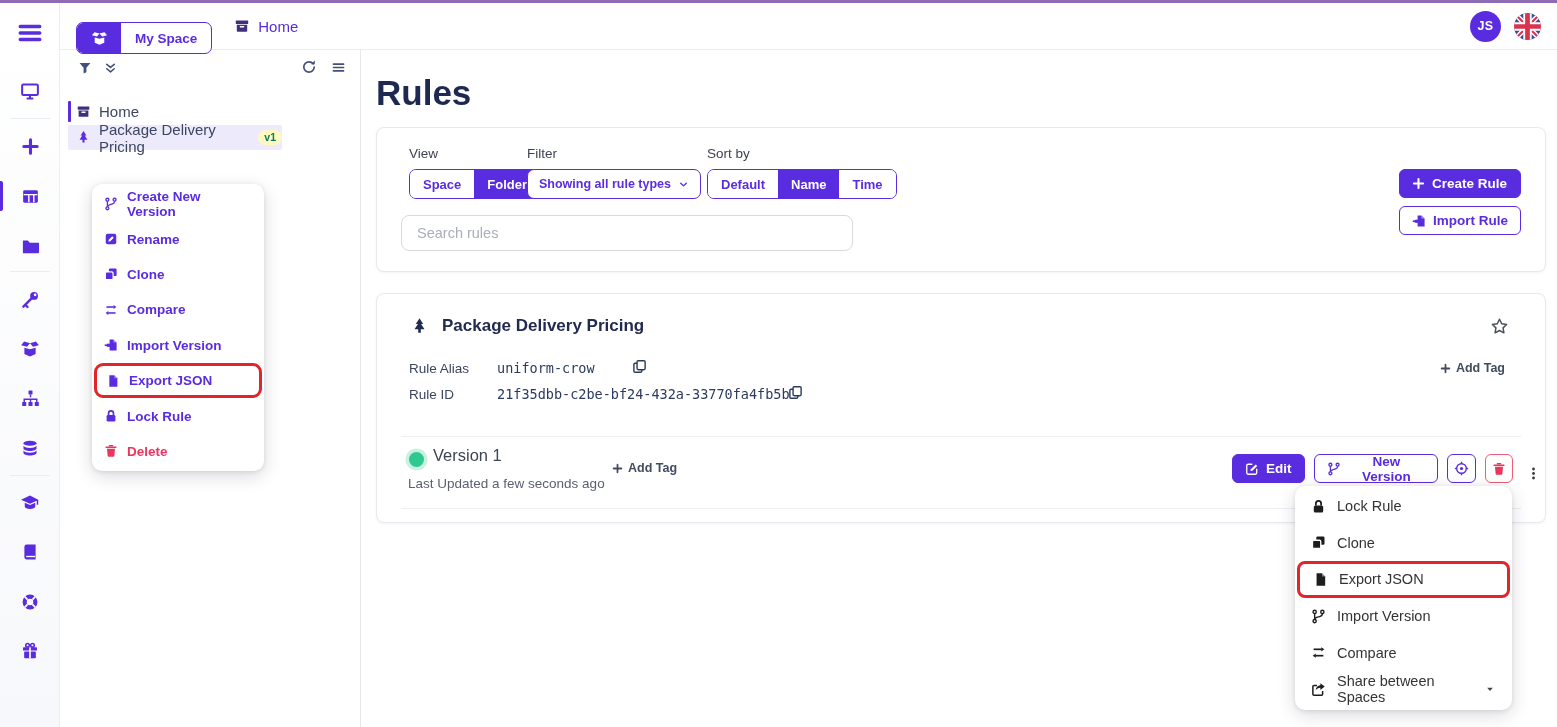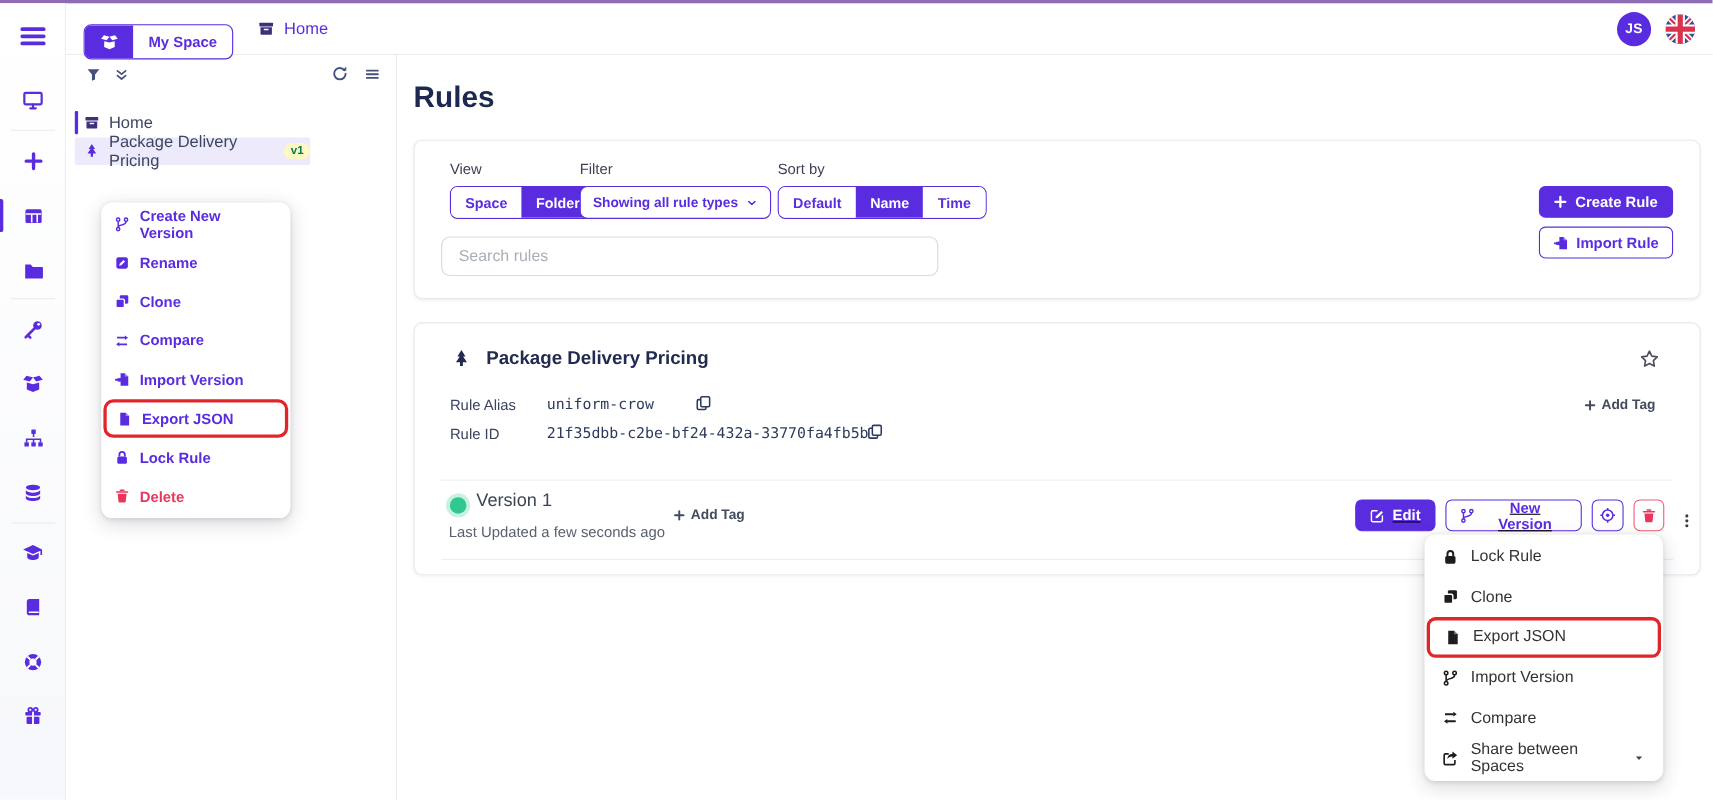--- a/index.html
+++ b/index.html
@@ -58,21 +58,21 @@
   .ctx1 .mi.danger { color:var(--pink); }
   .ctx2 { left:1295px; top:486px; width:217px; }
   .ctx2 .mi { height:36.6px; display:flex; align-items:center; gap:11px; padding:0 16px; color:#333; font-size:14.5px; cursor:pointer; }
   .ctx2 .mi .mico { color:#1d1d1f; }
   .ctx2 .mi.hl { border:3px solid var(--red); border-radius:8px; margin:0 2px; padding:0 13px; }
   .mi .mico { flex:0 0 auto; }
   .mi .caret { margin-left:4px; color:#444; }
 
   
   .content { position:absolute; left:360px; top:50px; right:0; bottom:0; background:#fff; border-left:1px solid #e7e8ee; }
-  .page-title { position:absolute; left:15px; top:23px; font-size:27px; font-weight:700; color:#1d2950; }
+  .page-title { position:absolute; left:15px; top:23px; font-size:35px; font-weight:700; color:#1d2950; }
   .card { position:absolute; left:15px; width:1170px; background:#fff; border:1px solid var(--border); border-radius:8px; box-shadow:0 1px 3px rgba(20,24,40,.05); }
   .card1 { top:77px; height:145px; }
   .card2 { top:243px; height:230px; }
 
   .flabel { position:absolute; font-size:13.5px; color:#3f4254; }
   .seg { position:absolute; top:41px; height:30px; display:flex; border:1.5px solid var(--purple); border-radius:7px; overflow:hidden; background:#fff; }
   .seg .opt { display:flex; align-items:center; padding:0 13px; font-size:13px; font-weight:700; color:var(--purple); background:#fff; cursor:pointer; }
   .seg .opt.active { background:var(--purple); color:#fff; }
   .dropdown { position:absolute; top:41px; height:30px; display:flex; align-items:center; gap:7px; border:1.5px solid var(--purple);
               border-radius:7px; padding:0 11px; color:var(--purple); font-size:12.5px; font-weight:700; cursor:pointer; background:#fff; }
@@ -90,21 +90,21 @@
   .star { position:absolute; right:36px; top:23px; color:#4c4f5a; cursor:pointer; }
   .meta-label { position:absolute; left:32px; font-size:13.5px; color:#3b4560; }
   .meta-value { position:absolute; left:120px; font-family:"DejaVu Sans Mono", monospace; font-size:13.5px; color:#2c3a5e; }
   .copy-ic { position:absolute; color:#2c3a5e; cursor:pointer; }
   .addtag { display:inline-flex; align-items:center; gap:5px; font-size:12.5px; font-weight:700; color:#424c5e; cursor:pointer; }
   .card-div { position:absolute; left:24px; right:24px; height:1px; background:#edeef2; }
 
   .vdot { position:absolute; left:32px; top:158px; width:15px; height:15px; border-radius:50%; background:var(--green); box-shadow:0 0 0 3.5px #c9f0e1; }
   .vname { position:absolute; left:56px; top:152px; font-size:16.5px; color:#3d4553; }
   .vupdated { position:absolute; left:31px; top:182px; font-size:13.5px; color:#59616f; }
-  .vbtns { position:absolute; top:160px; left:855px; display:flex; align-items:flex-end; gap:9px;text-decoration:underline; }
+  .vbtns { position:absolute; top:160px; left:855px; display:flex; align-items:flex-end; gap:9px; }
   .kebab { color:#3a3a3a; cursor:pointer; padding:2px 4px; }
 </style>
 </head>
 <body>
 
 <svg width="0" height="0" style="position:absolute">
   <defs>
     <symbol id="bars" viewBox="0 0 16 16">
         <path d="M2 4h12M2 8h12M2 12h12" stroke="currentColor" stroke-width="2.1" stroke-linecap="round" fill="none"></path>
       </symbol>

